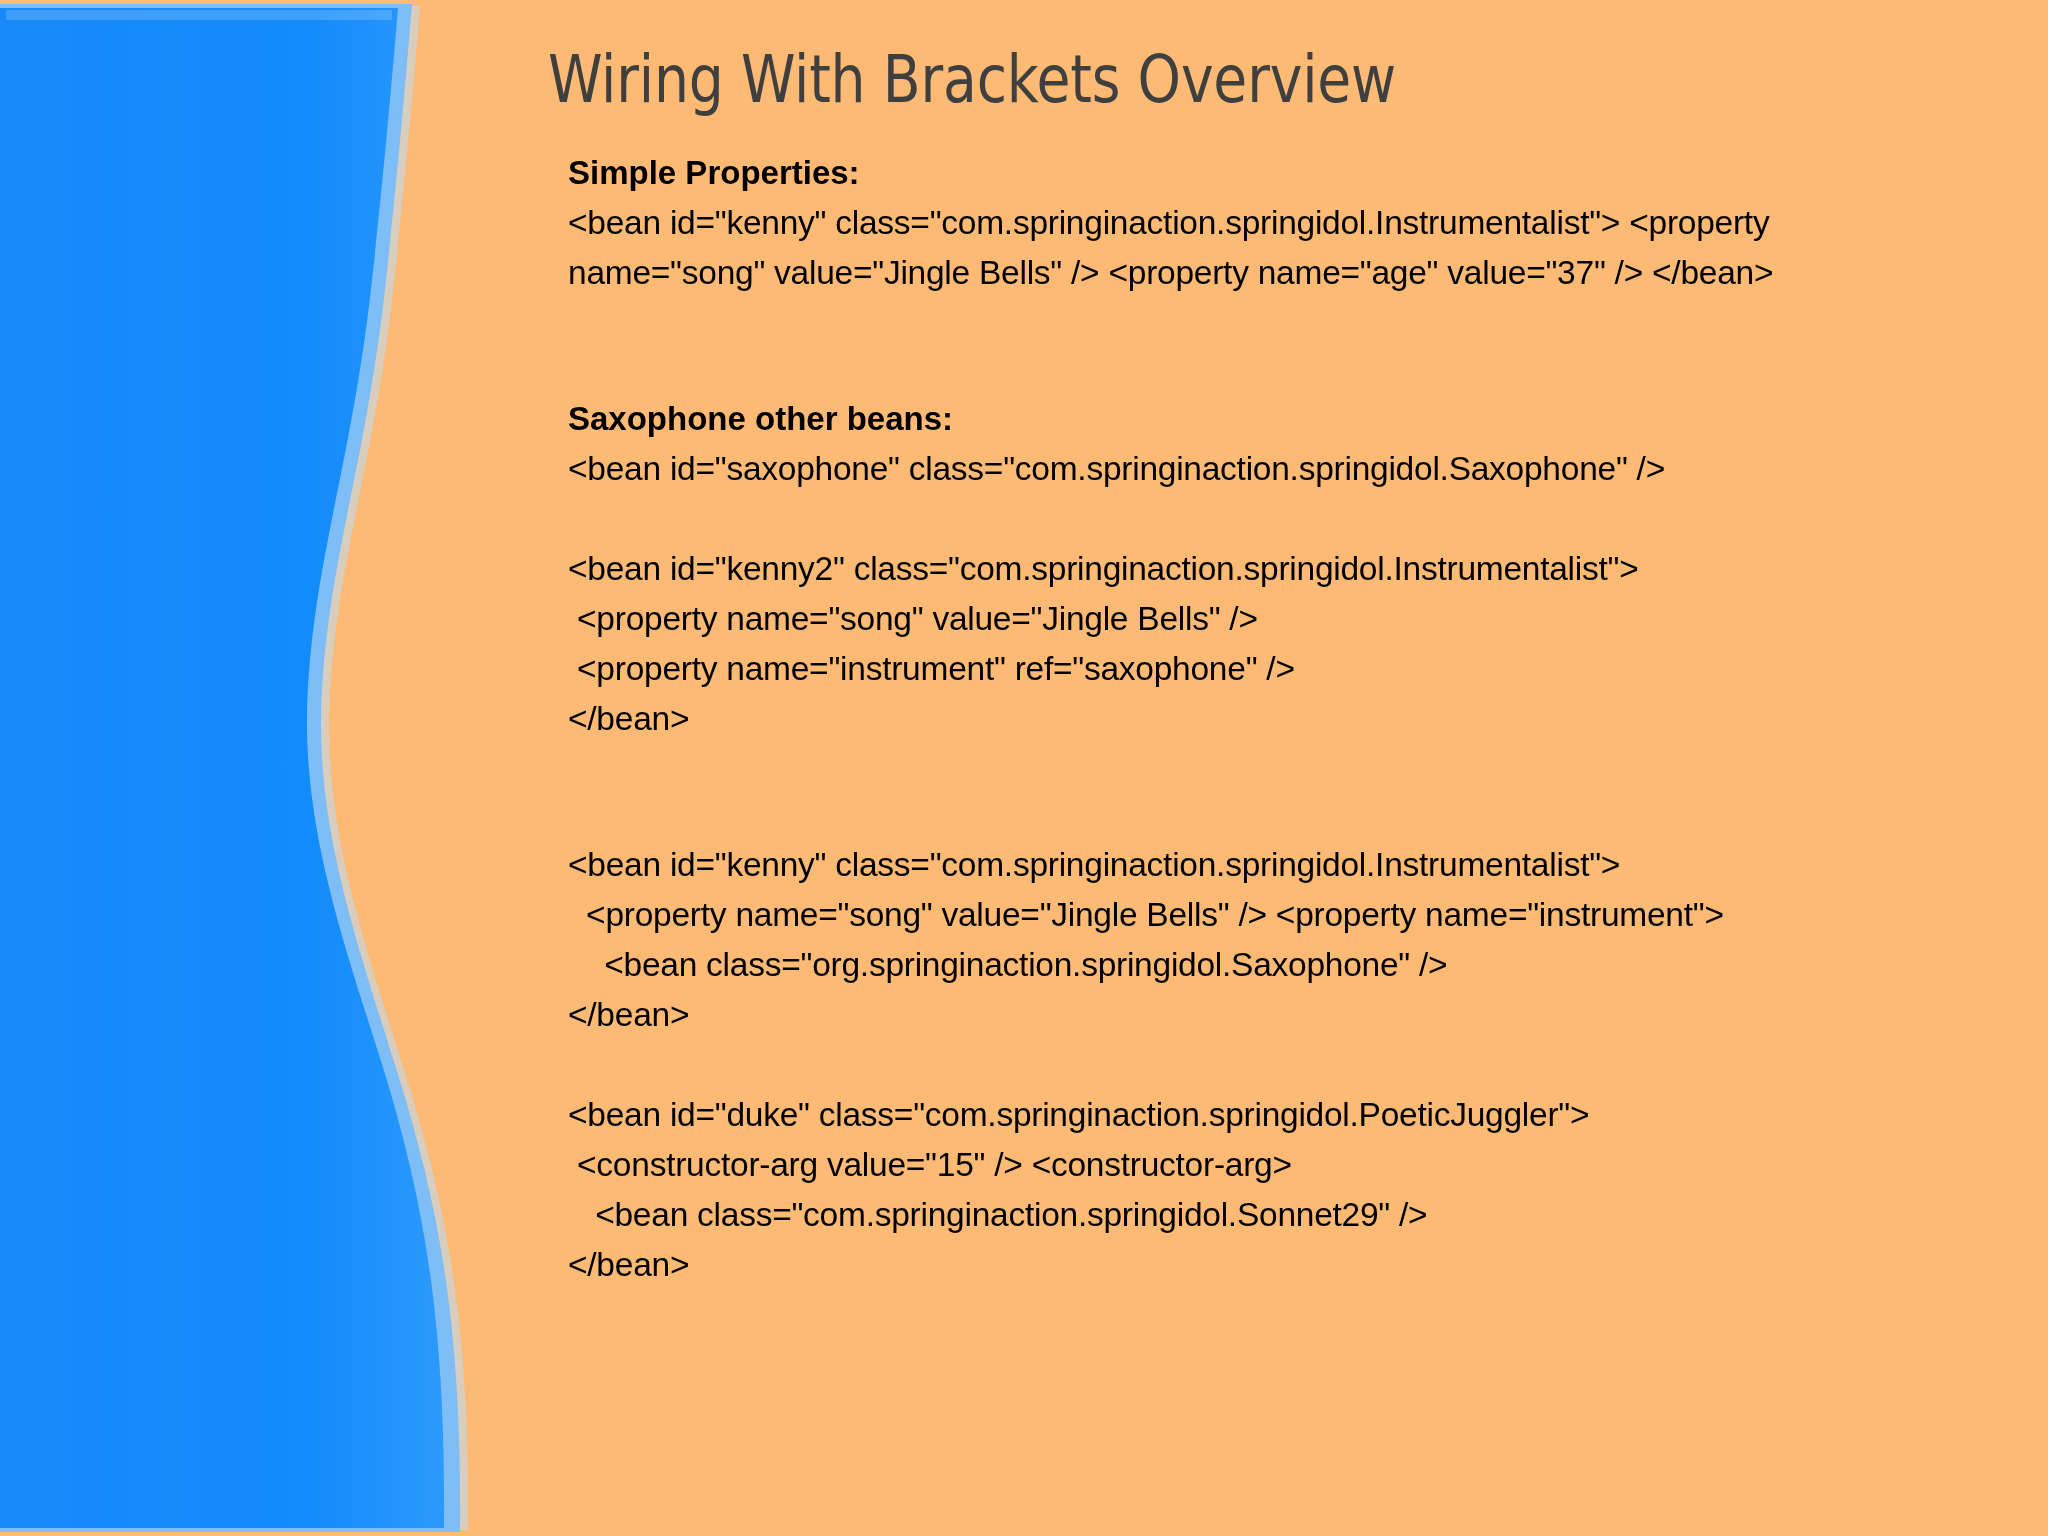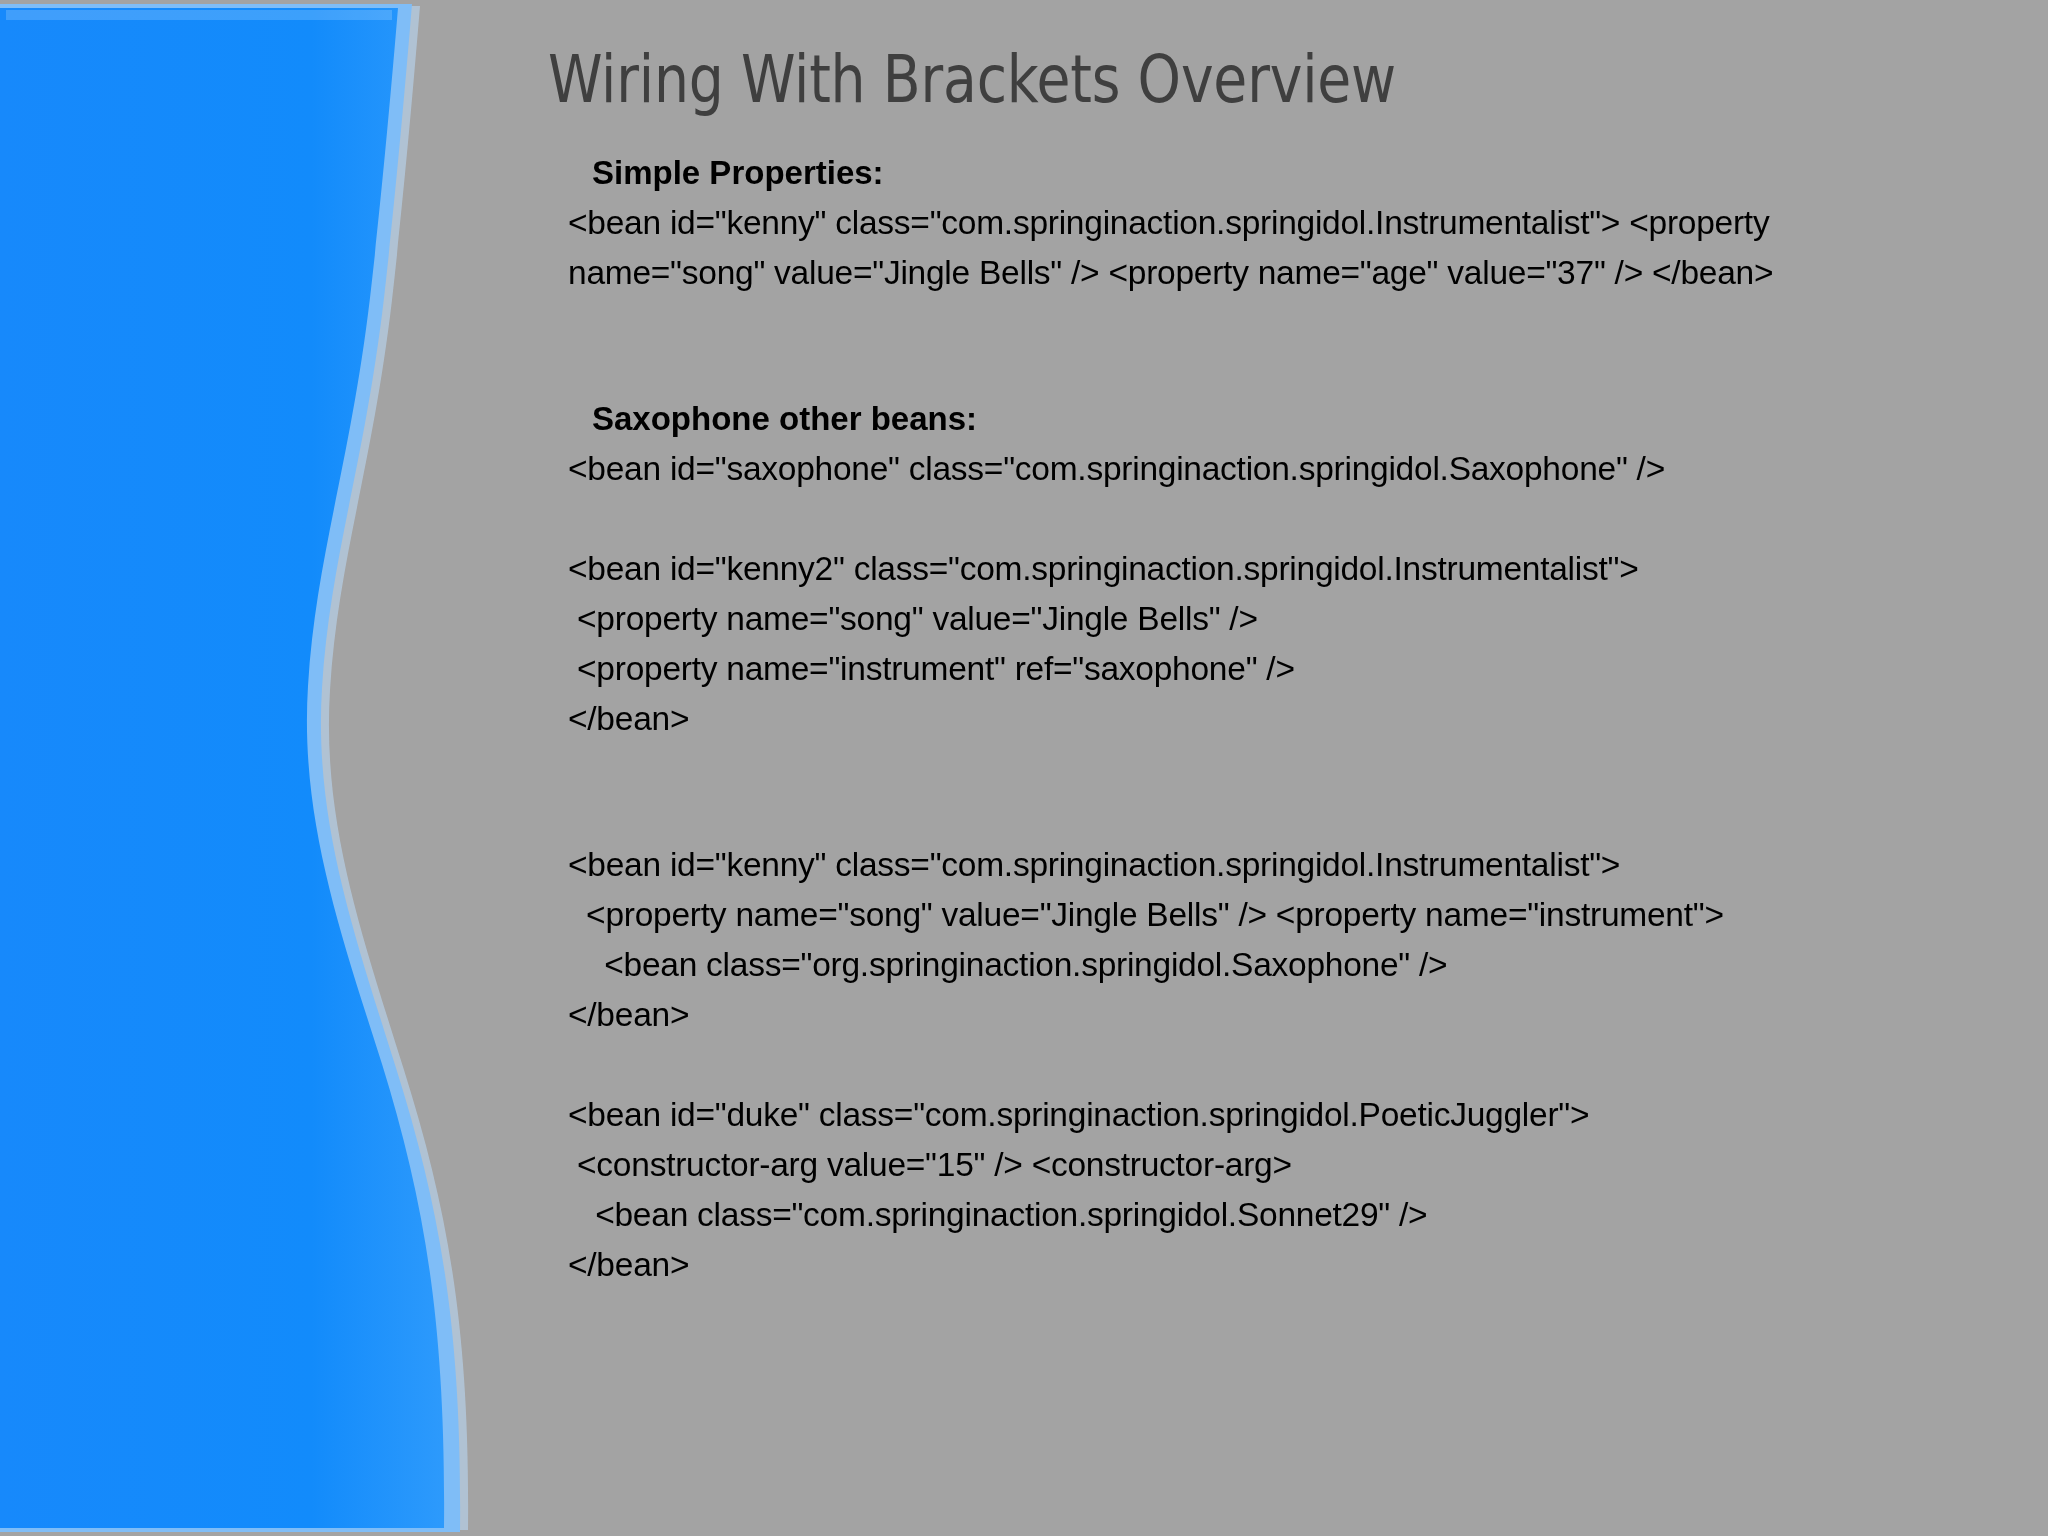--- a/index.html
+++ b/index.html
@@ -14,21 +14,21 @@
     font-family: "Liberation Sans", sans-serif;
     overflow: hidden;
     position: relative;
   }
 
   #slide {
     position: absolute;
     left: 0; top: 0;
     width: 2048px;
     height: 1536px;
-    background: #a3a3a3;
+    background: #fdba74;
     overflow: hidden;
   }
 
   
   #wave-decoration {
     position: absolute;
     left: 0;
     top: 0;
     width: 620px;
     height: 1536px;
@@ -70,21 +70,20 @@
   }
 
   .section {
     margin: 0 0 0 0;
   }
   .section-heading {
     font-weight: bold;
     font-size: 33px;
     line-height: 50px;
     white-space: nowrap;
-    margin-left: 24px;
   }
   .code-line {
     font-size: 33.5px;
     line-height: 50px;
     white-space: pre;
     letter-spacing: -0.25px;
   }
   .spacer-line {
     height: 50px;
     line-height: 50px;

